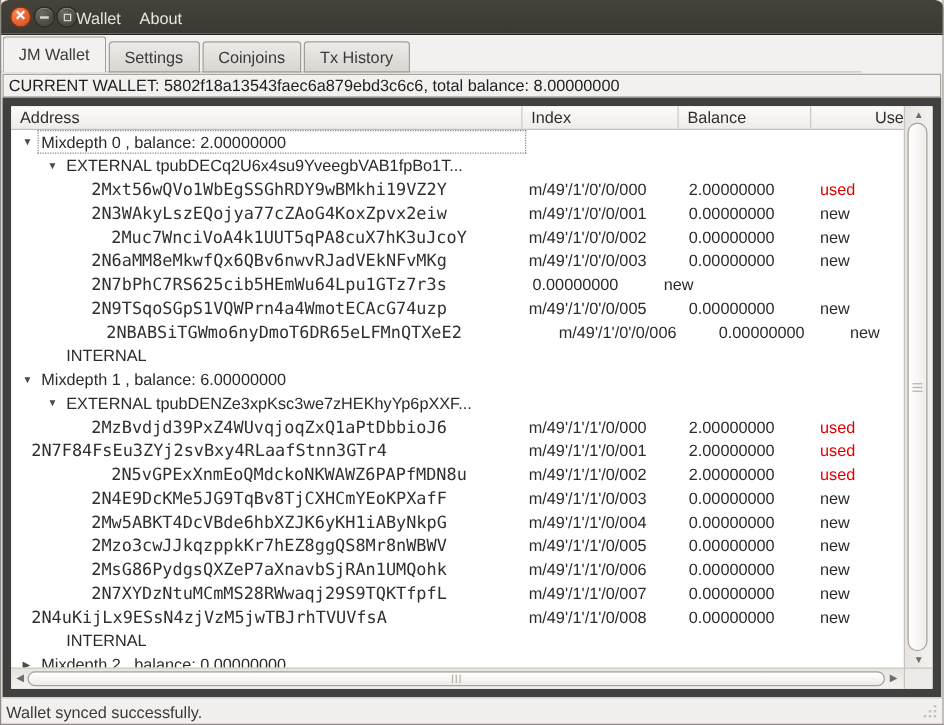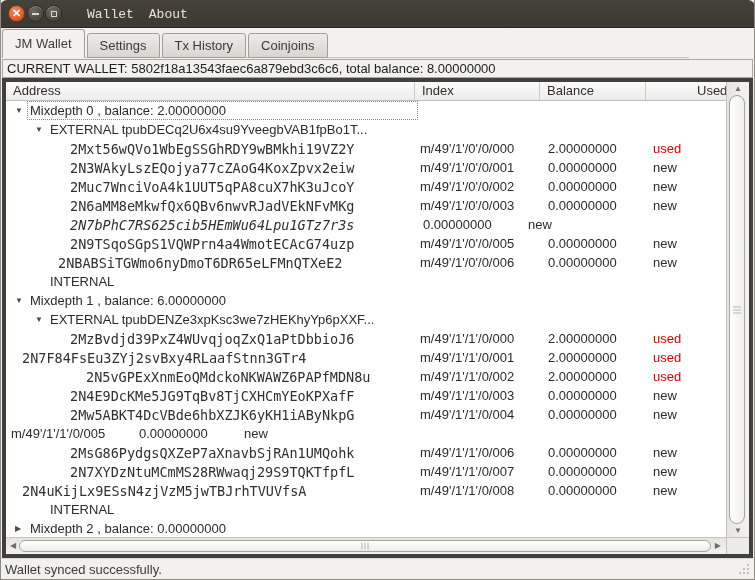--- a/index.html
+++ b/index.html
@@ -17,41 +17,41 @@
   .btn-close{left:8px;background:radial-gradient(circle at 35% 30%,#f58a60,#e25e2e 60%,#cb4e20);
     border:1px solid #7e3415;}
   .btn-close span{position:absolute;left:0;right:0;top:0;bottom:0;color:#fff;font-size:11px;
     font-weight:bold;text-align:center;line-height:15px;}
   .btn-dim{background:radial-gradient(circle at 35% 30%,#6e6a61,#4b4941 65%);
     border:1px solid #2d2b26;box-shadow:inset 0 1px rgba(255,255,255,.25);}
   .btn-min{left:27px;}
   .btn-max{left:45px;}
   .btn-min i{position:absolute;left:4px;right:4px;top:7px;height:2px;background:#d9d5cd;}
   .btn-max i{position:absolute;left:5px;top:5px;width:6px;height:6px;border:1.5px solid #d9d5cd;}
-  .menubar{position:absolute;left:86px;top:0;height:28px;display:flex;gap:13px;align-items:center;font-family:Liberation Mono, monospace;}
+  .menubar{position:absolute;left:60px;top:0;height:28px;display:flex;gap:13px;align-items:center;}
   .menuitem{color:#e8e4dc;font-size:13px;cursor:pointer;padding:0 1px;}
 
   
   .tabbar{position:absolute;top:28px;left:0;width:689px;height:30px;z-index:10;}
   .tabbar::after{content:"";position:absolute;left:0;right:0;bottom:0;height:1px;background:#c9c5bf;}
   .tab{position:relative;float:left;margin-right:2px;padding:0 12px;font-size:13px;color:#3a3a3a;
     background:linear-gradient(#ecebe8,#d9d5d0);border:1px solid #a29d97;
     border-radius:3px 3px 0 0;height:25px;line-height:24px;margin-top:5px;cursor:pointer;z-index:1;}
   .tab:first-child{margin-left:2px;}
   .tab.active{background:#f2f1f0;height:29px;line-height:27px;margin-top:1px;
     border-bottom:1px solid #f2f1f0;z-index:5;}
 
   
   .wallet-header{position:absolute;top:59px;left:2px;width:751px;height:19px;
     border:1px solid #aba69f;line-height:17px;padding-left:4px;font-size:13px;color:#1d1d1d;
     background:#f2f1f0;white-space:nowrap;overflow:hidden;}
 
   
   .treeframe{position:absolute;top:78px;left:2px;width:751px;height:480px;
-    border:4px solid #404040;background:#fff;}
+    border:7px solid #404040;background:#fff;}
   .tree-header{position:absolute;top:0;left:0;right:23px;height:19px;display:flex;
     background:linear-gradient(#fcfbfa,#eeece9);border-bottom:1px solid #c2beb8;}
   .hcell{border-right:1px solid #cdc9c3;padding-left:7px;font-size:13px;line-height:18px;
     color:#2e2e2e;white-space:nowrap;overflow:hidden;cursor:default;}
   .hc0{width:409px;}.hc1{width:125px;}.hc2{width:106px;}.hc3{flex:1;border-right:none;margin-left:44px;}
 
   .viewport{position:absolute;top:19px;left:0;right:23px;bottom:17px;background:#fff;overflow:hidden;}
   .row{position:relative;height:19px;display:flex;align-items:center;font-size:13px;color:#2b2b2b;cursor:default;}
   .c-addr{width:409px;display:flex;align-items:center;white-space:nowrap;overflow:hidden;}
   .arrow{display:inline-block;width:16px;flex:none;font-size:8px;color:#4c4a45;line-height:19px;padding-left:1px;}
@@ -107,22 +107,22 @@
       </div>
     <div class="menubar">
       <span class="menuitem">Wallet</span>
       <span class="menuitem">About</span>
     </div>
   </div>
 
   <div class="tabbar" id="tabbar">
       <div class="tab active">JM Wallet</div>
       <div class="tab">Settings</div>
+      <div class="tab">Coinjoins</div>
       <div class="tab">Tx History</div>
-      <div class="tab">Coinjoins</div>
     </div>
 
   <div class="wallet-header">CURRENT WALLET: 5802f18a13543faec6a879ebd3c6c6, total balance: 8.00000000</div>
 
   <div class="treeframe">
     <div class="tree-header">
       <div class="hcell hc0">Address</div>
       <div class="hcell hc1">Index</div>
       <div class="hcell hc2">Balance</div>
       <div class="hcell hc3">Used/New</div>
@@ -158,56 +158,56 @@
         <div class="row">
     <div class="cell c-addr" style="padding-left: 48px;">
       <span class="arrow"></span>
       <span class="label mono">2N3WAkyLszEQojya77cZAoG4KoxZpvx2eiw</span>
     </div>
     <div class="cell c-index">m/49'/1'/0'/0/001</div>
     <div class="cell c-bal">0.00000000</div>
     <div class="cell c-status" style="color: rgb(43, 43, 43);">new</div>
   </div>
         <div class="row">
-    <div class="cell c-addr" style="padding-left: 48px;">
+    <div class="cell c-addr" style="padding-left: 64px;">
       <span class="arrow"></span>
       <span class="label mono">2Muc7WnciVoA4k1UUT5qPA8cuX7hK3uJcoY</span>
     </div>
     <div class="cell c-index">m/49'/1'/0'/0/002</div>
     <div class="cell c-bal">0.00000000</div>
     <div class="cell c-status" style="color: rgb(43, 43, 43);">new</div>
   </div>
         <div class="row">
     <div class="cell c-addr" style="padding-left: 48px;">
       <span class="arrow"></span>
       <span class="label mono">2N6aMM8eMkwfQx6QBv6nwvRJadVEkNFvMKg</span>
     </div>
     <div class="cell c-index">m/49'/1'/0'/0/003</div>
     <div class="cell c-bal">0.00000000</div>
     <div class="cell c-status" style="color: rgb(43, 43, 43);">new</div>
   </div>
         <div class="row">
-    <div class="cell c-addr" style="padding-left: 48px; font-style: italic;">
+    <div class="cell c-addr" style="padding-left: 48px;">
       <span class="arrow"></span>
       <span class="label mono">2N7bPhC7RS625cib5HEmWu64Lpu1GTz7r3s</span>
     </div>
     <div class="cell c-bal">0.00000000</div>
     <div class="cell c-status" style="color: rgb(43, 43, 43);">new</div>
   </div>
         <div class="row">
     <div class="cell c-addr" style="padding-left: 48px;">
       <span class="arrow"></span>
       <span class="label mono">2N9TSqoSGpS1VQWPrn4a4WmotECAcG74uzp</span>
     </div>
     <div class="cell c-index">m/49'/1'/0'/0/005</div>
     <div class="cell c-bal">0.00000000</div>
     <div class="cell c-status" style="color: rgb(43, 43, 43);">new</div>
   </div>
         <div class="row">
-    <div class="cell c-addr" style="padding-left: 36px;">
+    <div class="cell c-addr" style="padding-left: 36px; margin-left: 24px;">
       <span class="arrow"></span>
       <span class="label mono">2NBABSiTGWmo6nyDmoT6DR65eLFMnQTXeE2</span>
     </div>
     <div class="cell c-index">m/49'/1'/0'/0/006</div>
     <div class="cell c-bal">0.00000000</div>
     <div class="cell c-status" style="color: rgb(43, 43, 43);">new</div>
   </div>
         <div class="row">
     <div class="cell c-addr" style="padding-left: 28px;">
       <span class="arrow"></span>
@@ -274,20 +274,24 @@
         <div class="row">
     <div class="cell c-addr" style="padding-left: 48px;">
       <span class="arrow"></span>
       <span class="label mono">2Mw5ABKT4DcVBde6hbXZJK6yKH1iAByNkpG</span>
     </div>
     <div class="cell c-index">m/49'/1'/1'/0/004</div>
     <div class="cell c-bal">0.00000000</div>
     <div class="cell c-status" style="color: rgb(43, 43, 43);">new</div>
   </div>
         <div class="row">
+    <div class="cell c-addr" style="padding-left: 48px;">
+      <span class="arrow"></span>
+      <span class="label mono">2Mzo3cwJJkqzppkKr7hEZ8ggQS8Mr8nWBWV</span>
+    </div>
     <div class="cell c-index">m/49'/1'/1'/0/005</div>
     <div class="cell c-bal">0.00000000</div>
     <div class="cell c-status" style="color: rgb(43, 43, 43);">new</div>
   </div>
         <div class="row">
     <div class="cell c-addr" style="padding-left: 48px;">
       <span class="arrow"></span>
       <span class="label mono">2MsG86PydgsQXZeP7aXnavbSjRAn1UMQohk</span>
     </div>
     <div class="cell c-index">m/49'/1'/1'/0/006</div>

